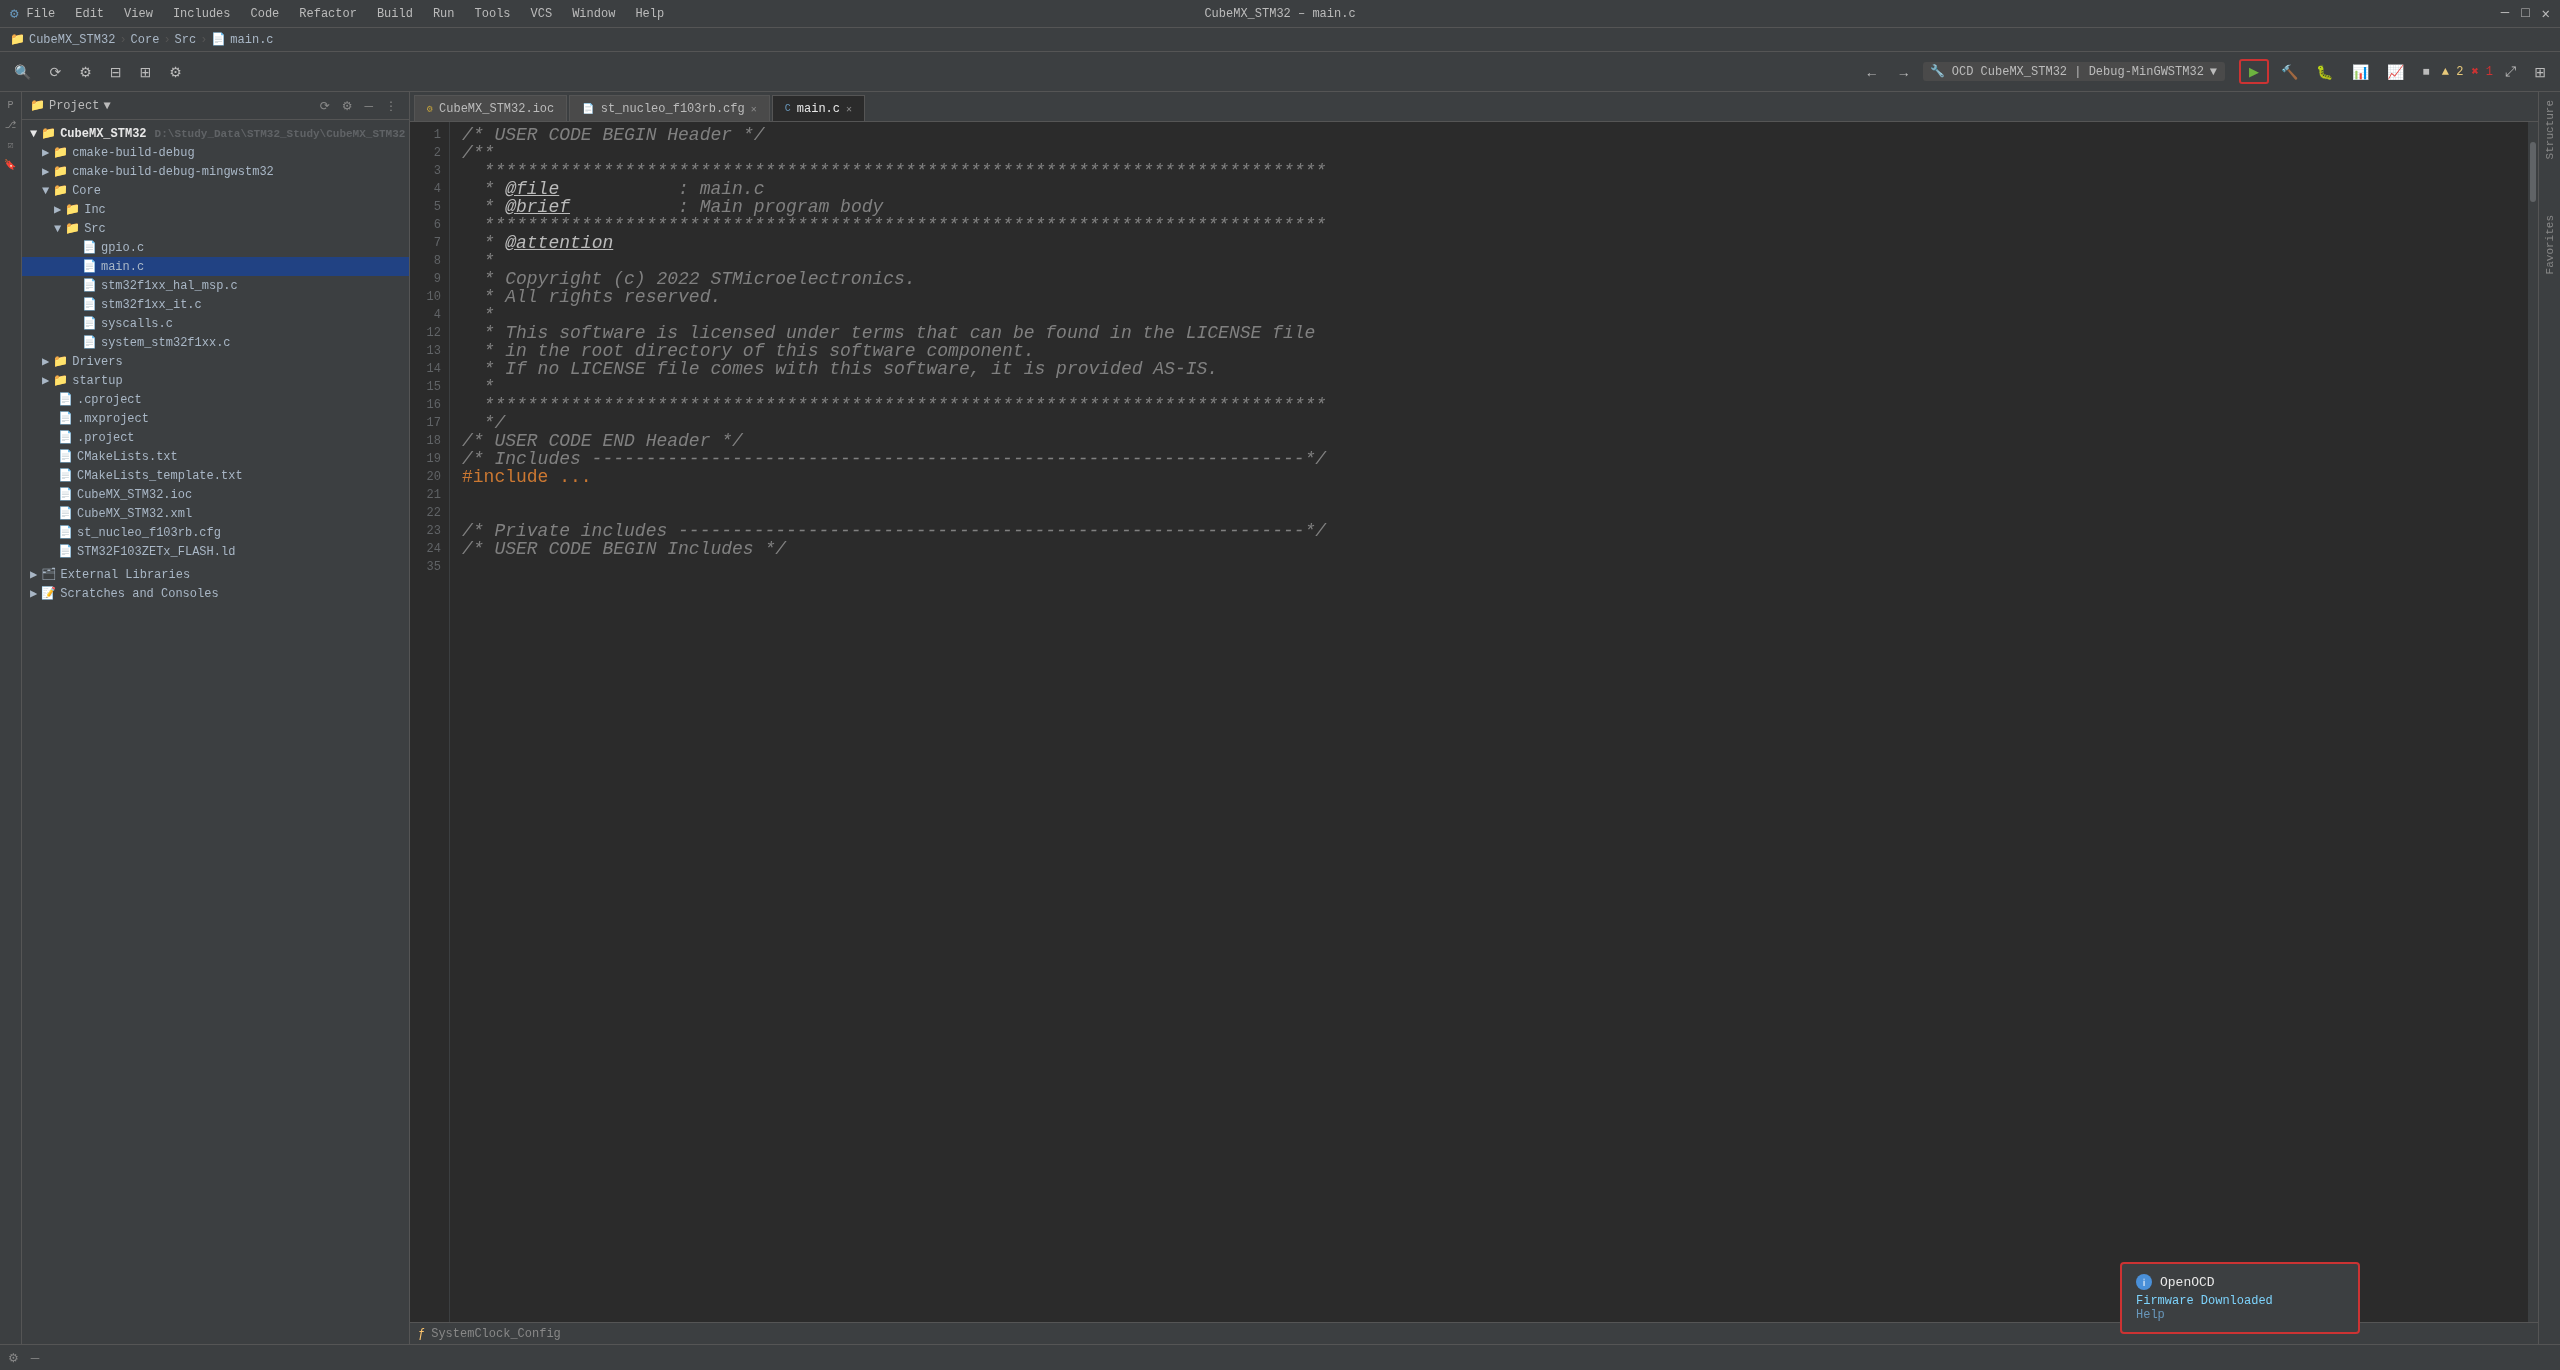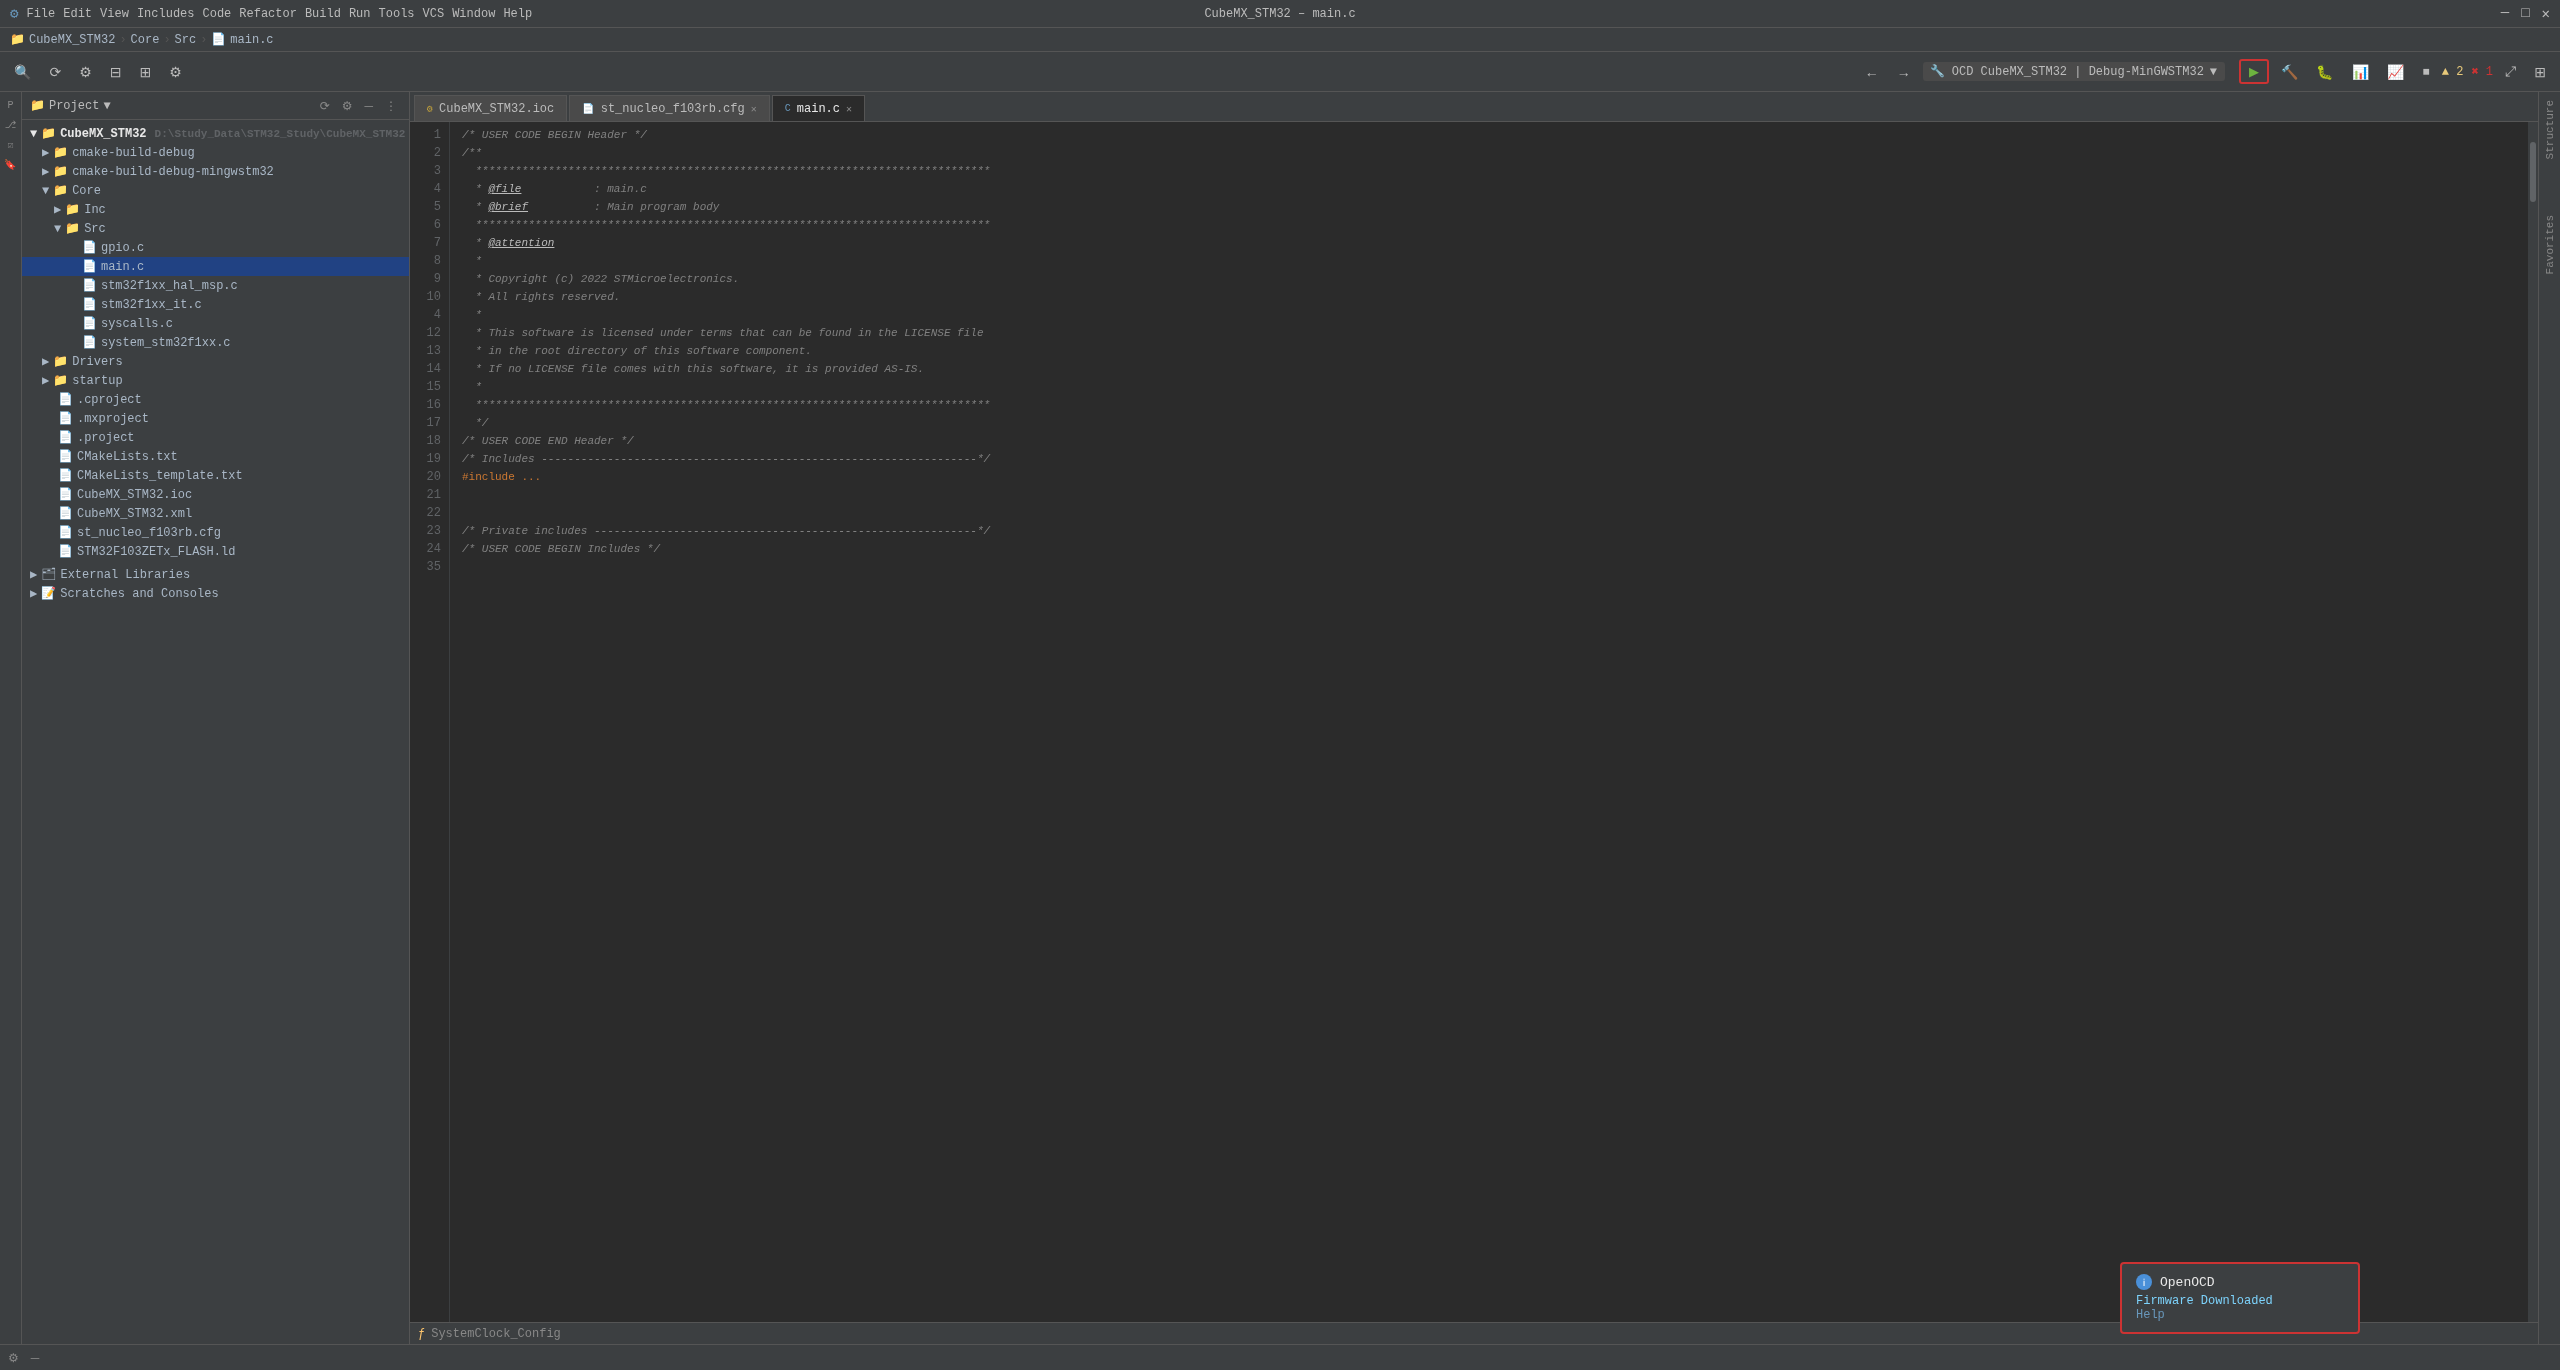--- a/index.html
+++ b/index.html
@@ -24,21 +24,21 @@
       padding: 0 10px;
       border-bottom: 1px solid #555;
     }
     #title-bar-left {
       display: flex;
       align-items: center;
       gap: 8px;
     }
     #title-bar-menu {
       display: flex;
-      gap: 8px;
+      gap: 20px;
       font-size: 12px;
       color: #bbb;
     }
     #title-bar-menu span {
       cursor: pointer;
     }
     #title-bar-title {
       font-size: 12px;
       color: #bbb;
       position: absolute;
@@ -273,21 +273,21 @@
       padding-top: 4px;
       line-height: 18px;
       user-select: none;
       border-right: 1px solid #3c3f41;
       overflow: hidden;
     }
     #code-content {
       flex: 1;
       padding: 4px 0 12px 12px;
       overflow: auto;
-      font-size: 11px;
+      font-size: 18px;
       line-height: 18px;
       white-space: pre;
       color: #a9b7c6;
     }
 
     
     .comment { color: #808080; font-style: italic; }
     .preprocessor { color: #cc7832; }
 
     

